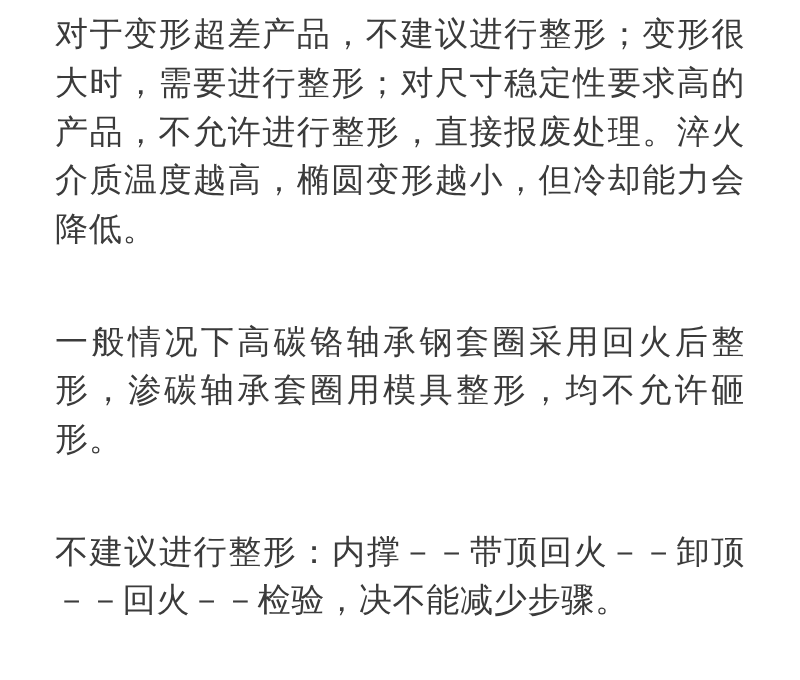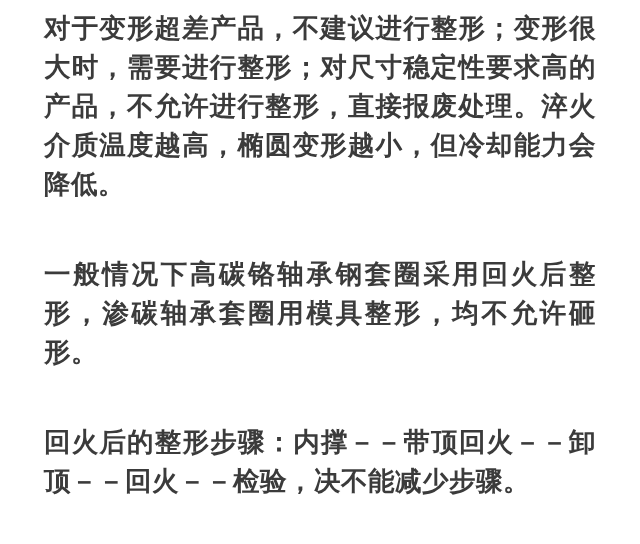--- a/index.html
+++ b/index.html
@@ -12,35 +12,34 @@
     background: #ffffff;
     font-family: "DejaVu Sans", "Liberation Sans", sans-serif;
     overflow: hidden;
   }
   .page {
     box-sizing: border-box;
     width: 640px;
     height: 484px;
     padding: 8px 44px 0 44px;
     background: #ffffff;
-    font-weight: bold;
   }
   .para {
     color: #3b3b3b;
     font-size: 26.5px;
     line-height: 39px;
     letter-spacing: 0.5px;
     text-align: justify;
     text-justify: inter-character;
     margin: 0;
   }
   .para + .para {
     margin-top: 51px;
   }
 </style>
 </head>
 <body>
 
 <div class="page">
   <p class="para">对于变形超差产品，不建议进行整形；变形很大时，需要进行整形；对尺寸稳定性要求高的产品，不允许进行整形，直接报废处理。淬火介质温度越高，椭圆变形越小，但冷却能力会降低。</p>
   <p class="para">一般情况下高碳铬轴承钢套圈采用回火后整形，渗碳轴承套圈用模具整形，均不允许砸形。</p>
-  <p class="para">回火后的整形步骤：内撑－－带顶回火－－卸顶－－回火－－检验，决不能减少步骤。</p>
+  <p class="para">不建议进行整形：内撑－－带顶回火－－卸顶－－回火－－检验，决不能减少步骤。</p>
 </div>
 
 </body></html>

